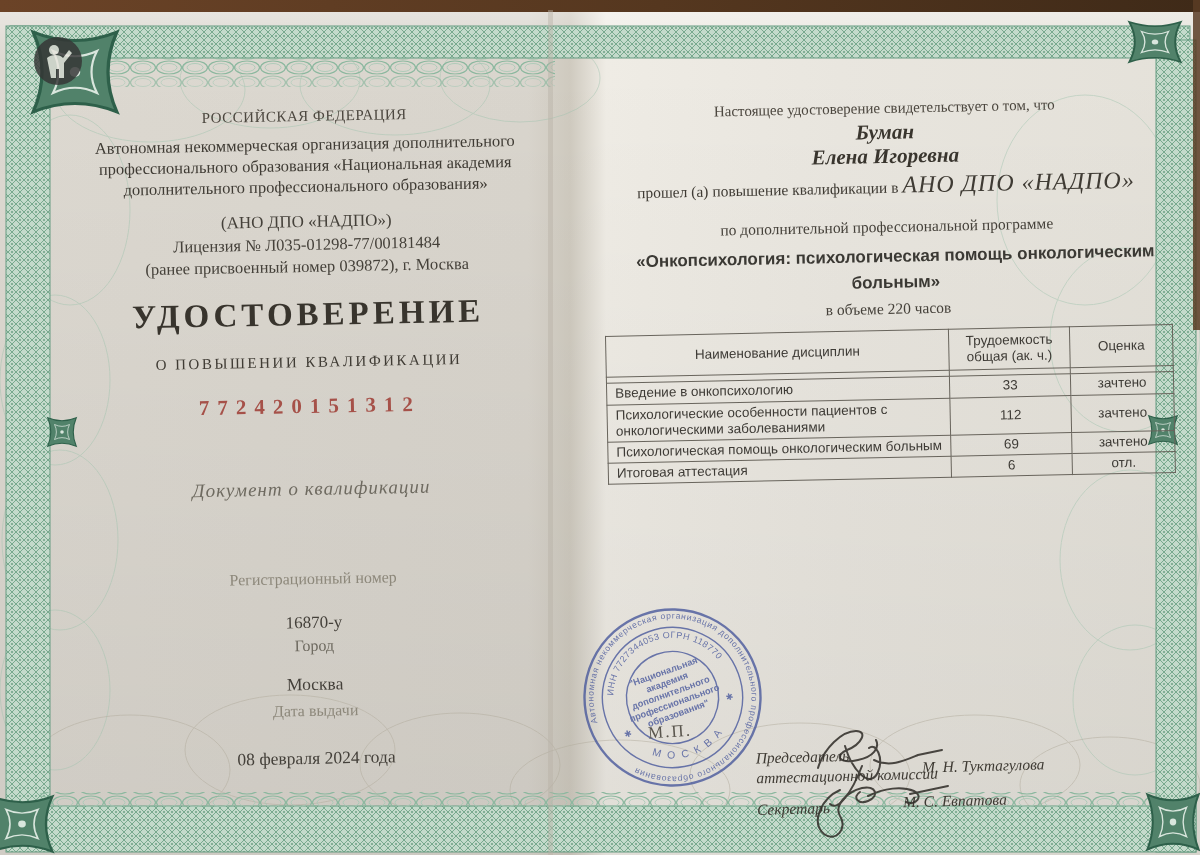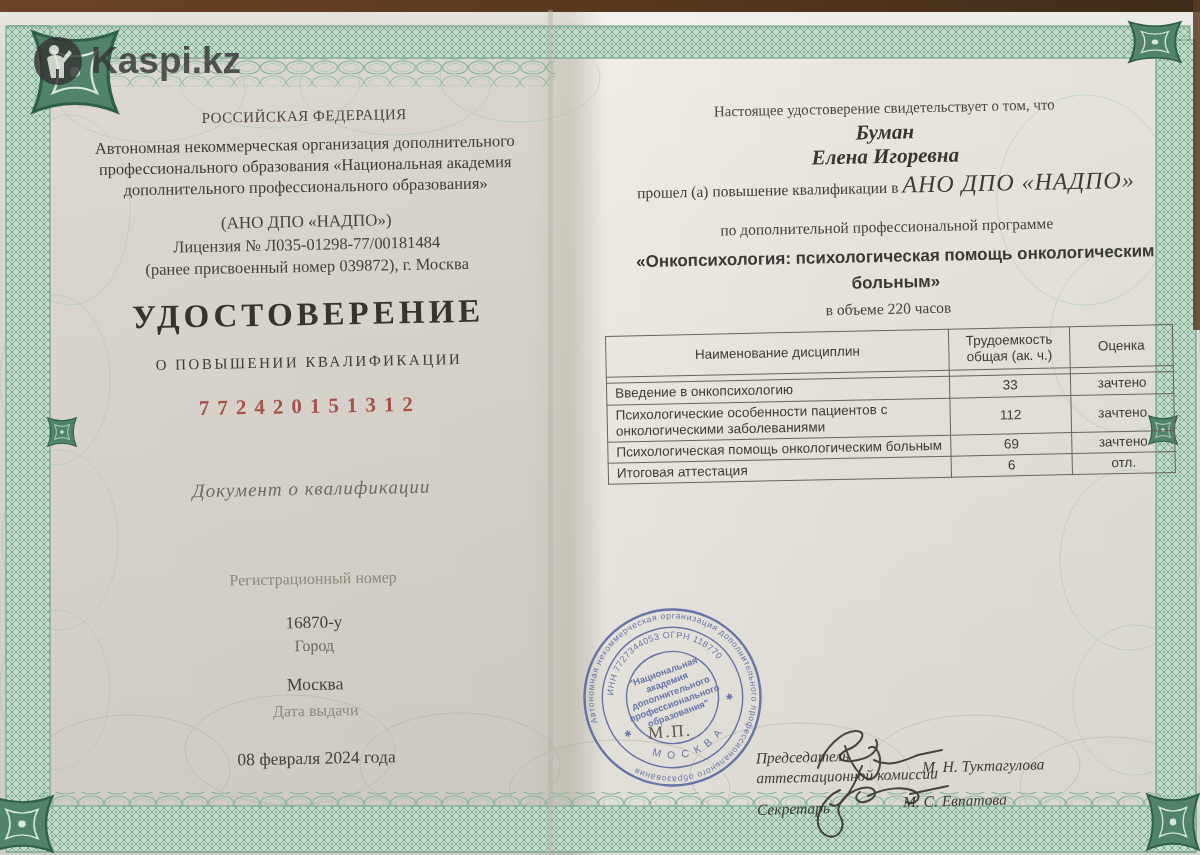--- a/index.html
+++ b/index.html
@@ -136,21 +136,20 @@
 
     <rect x="1193" y="0" width="7" height="330" fill="#5a3c24" opacity=".85"></rect>
   </svg>
 
   <div class="kaspi">
     <svg width="50" height="50" viewBox="0 0 50 50">
       <circle cx="25" cy="25" r="24" fill="#353535"></circle>
       <circle cx="21" cy="14" r="5" fill="#e8e5de"></circle>
       <path d="M14 22 C18 18 27 18 30 22 L36 14 L39 17 L31 27 L31 42 L26 42 L26 33 L23 33 L23 42 L18 42 Z" fill="#e8e5de"></path>
     </svg>
-    <span class="kaspi-text">Kaspi.kz</span>
   </div>
 
   <div class="lp">
     <div class="t-country">РОССИЙСКАЯ ФЕДЕРАЦИЯ</div>
     <div class="t-org">Автономная некоммерческая организация дополнительного профессионального образования «Национальная академия дополнительного профессионального образования»</div>
     <div class="t-orgshort">(АНО ДПО «НАДПО»)</div>
     <div class="t-lic1">Лицензия № Л035-01298-77/00181484</div>
     <div class="t-lic2">(ранее присвоенный номер 039872), г. Москва</div>
     <div class="t-title">УДОСТОВЕРЕНИЕ</div>
     <div class="t-subtitle">О ПОВЫШЕНИИ КВАЛИФИКАЦИИ</div>

